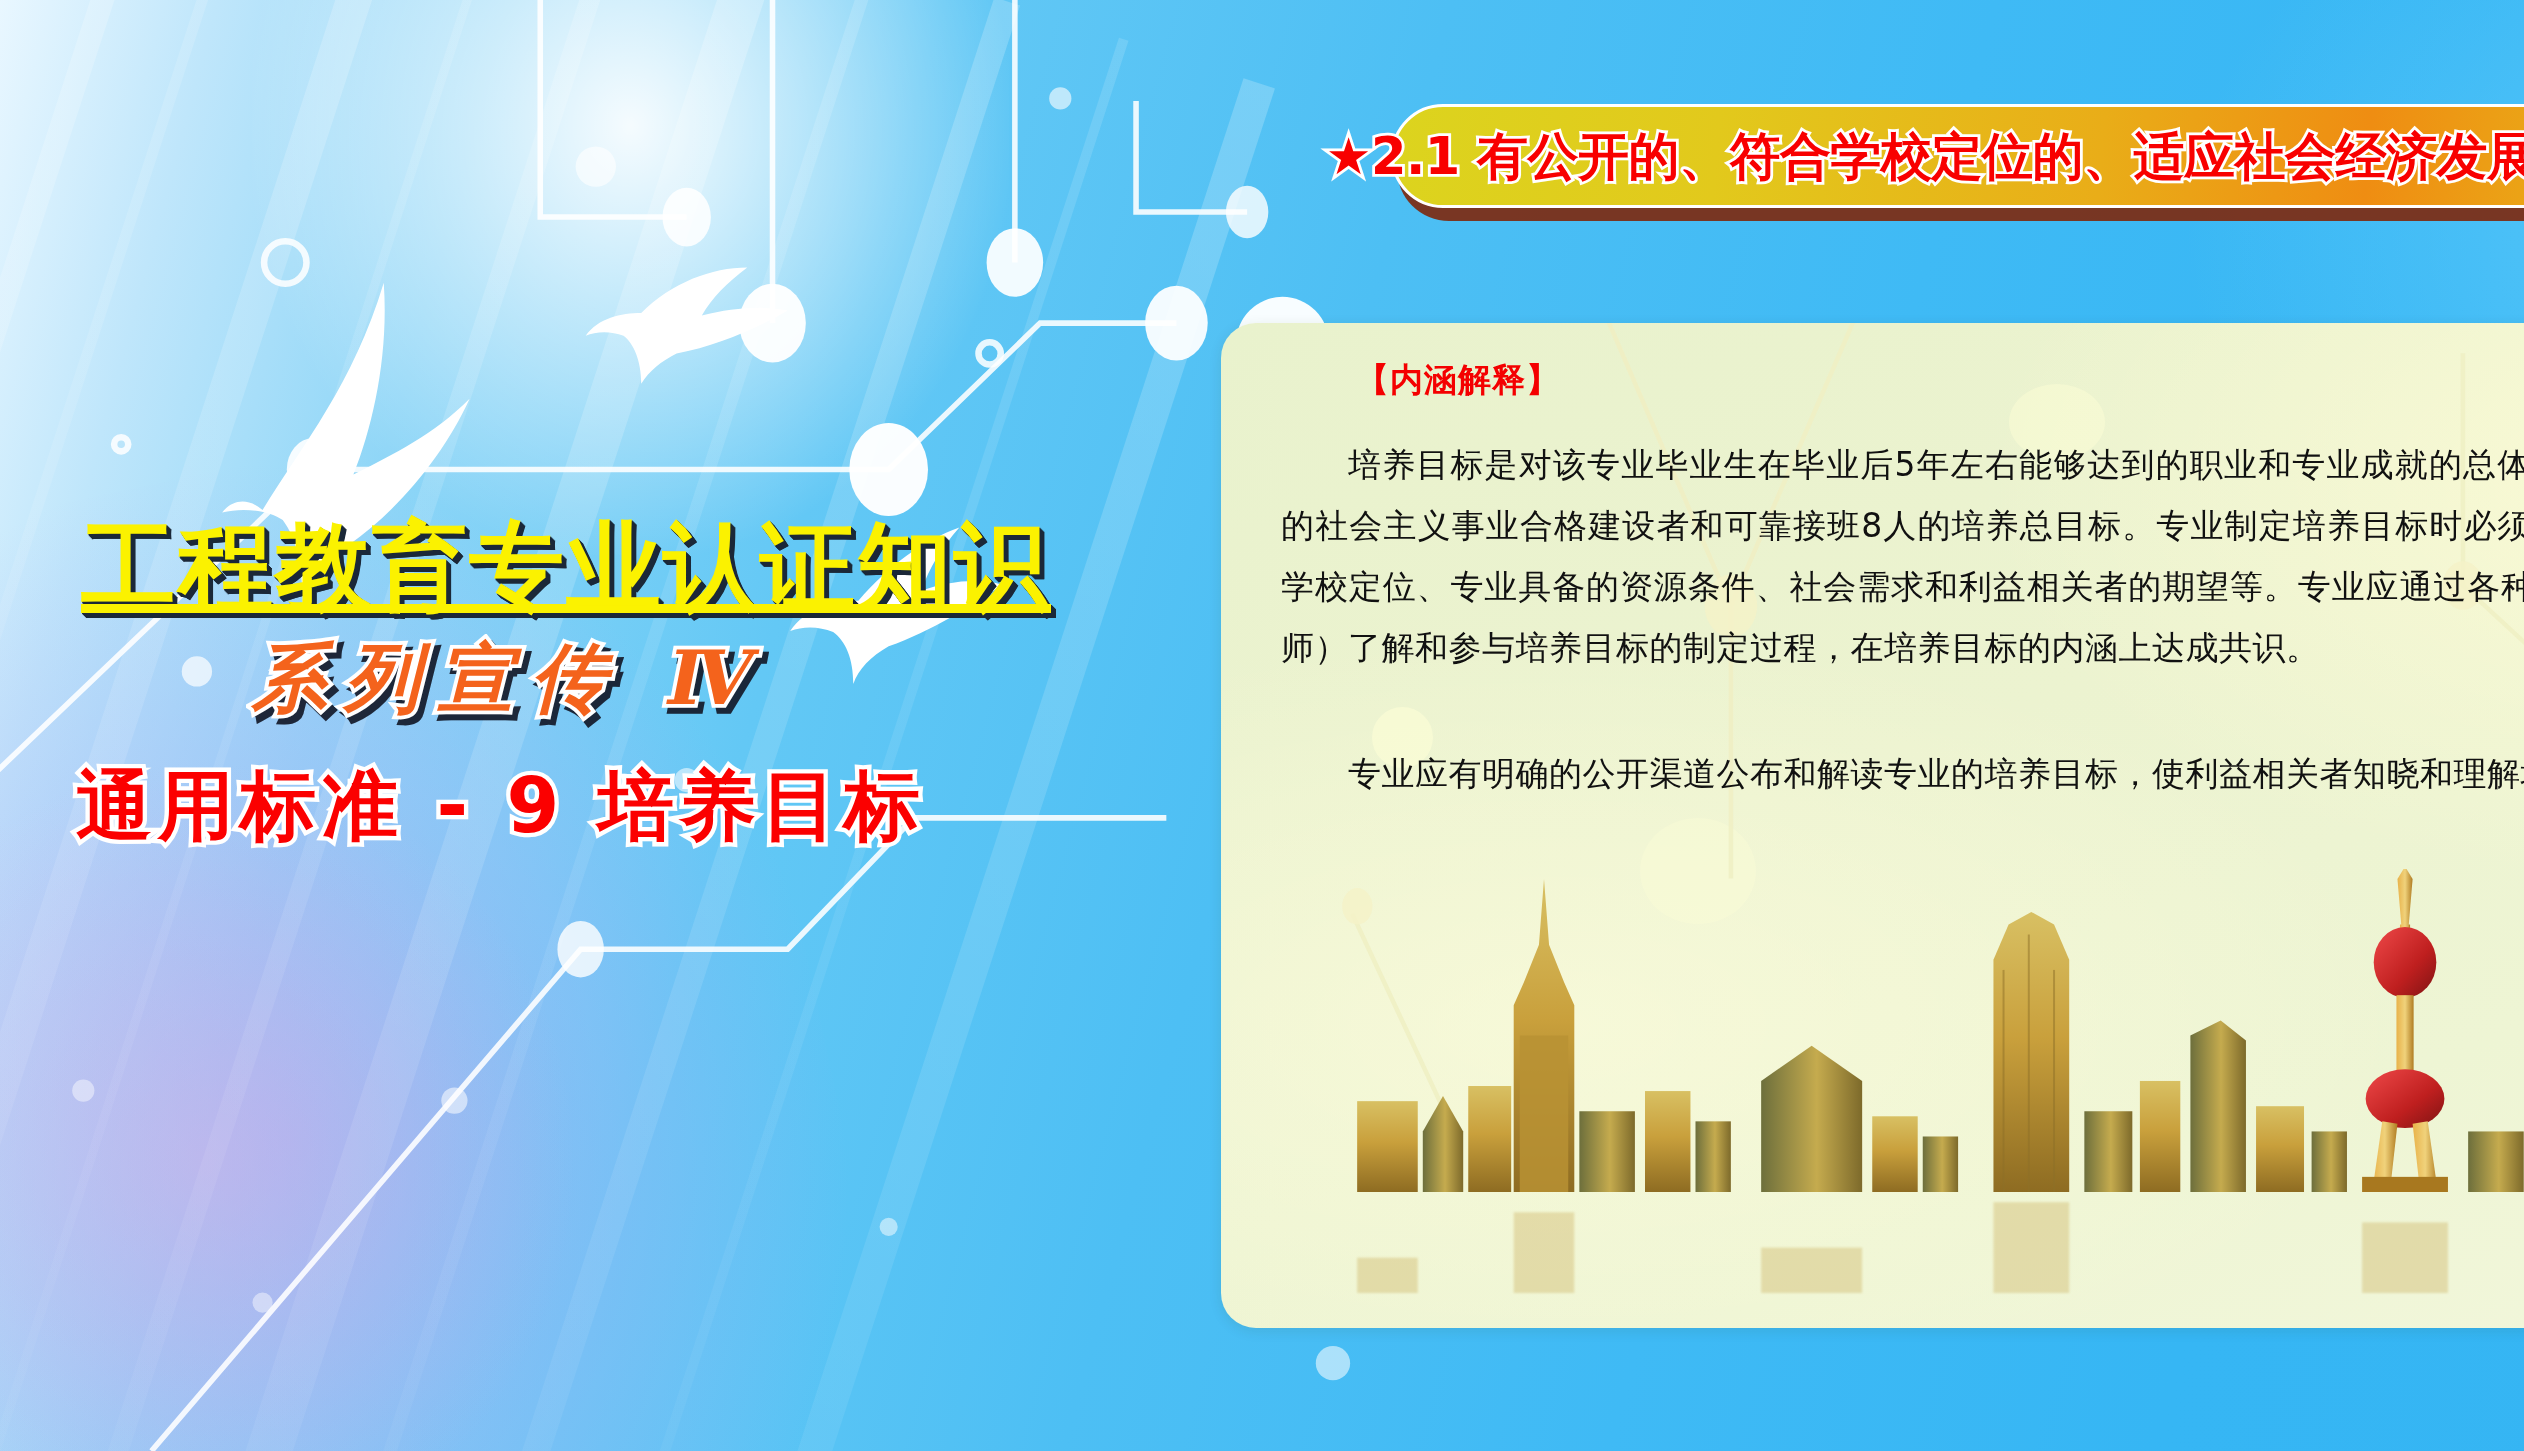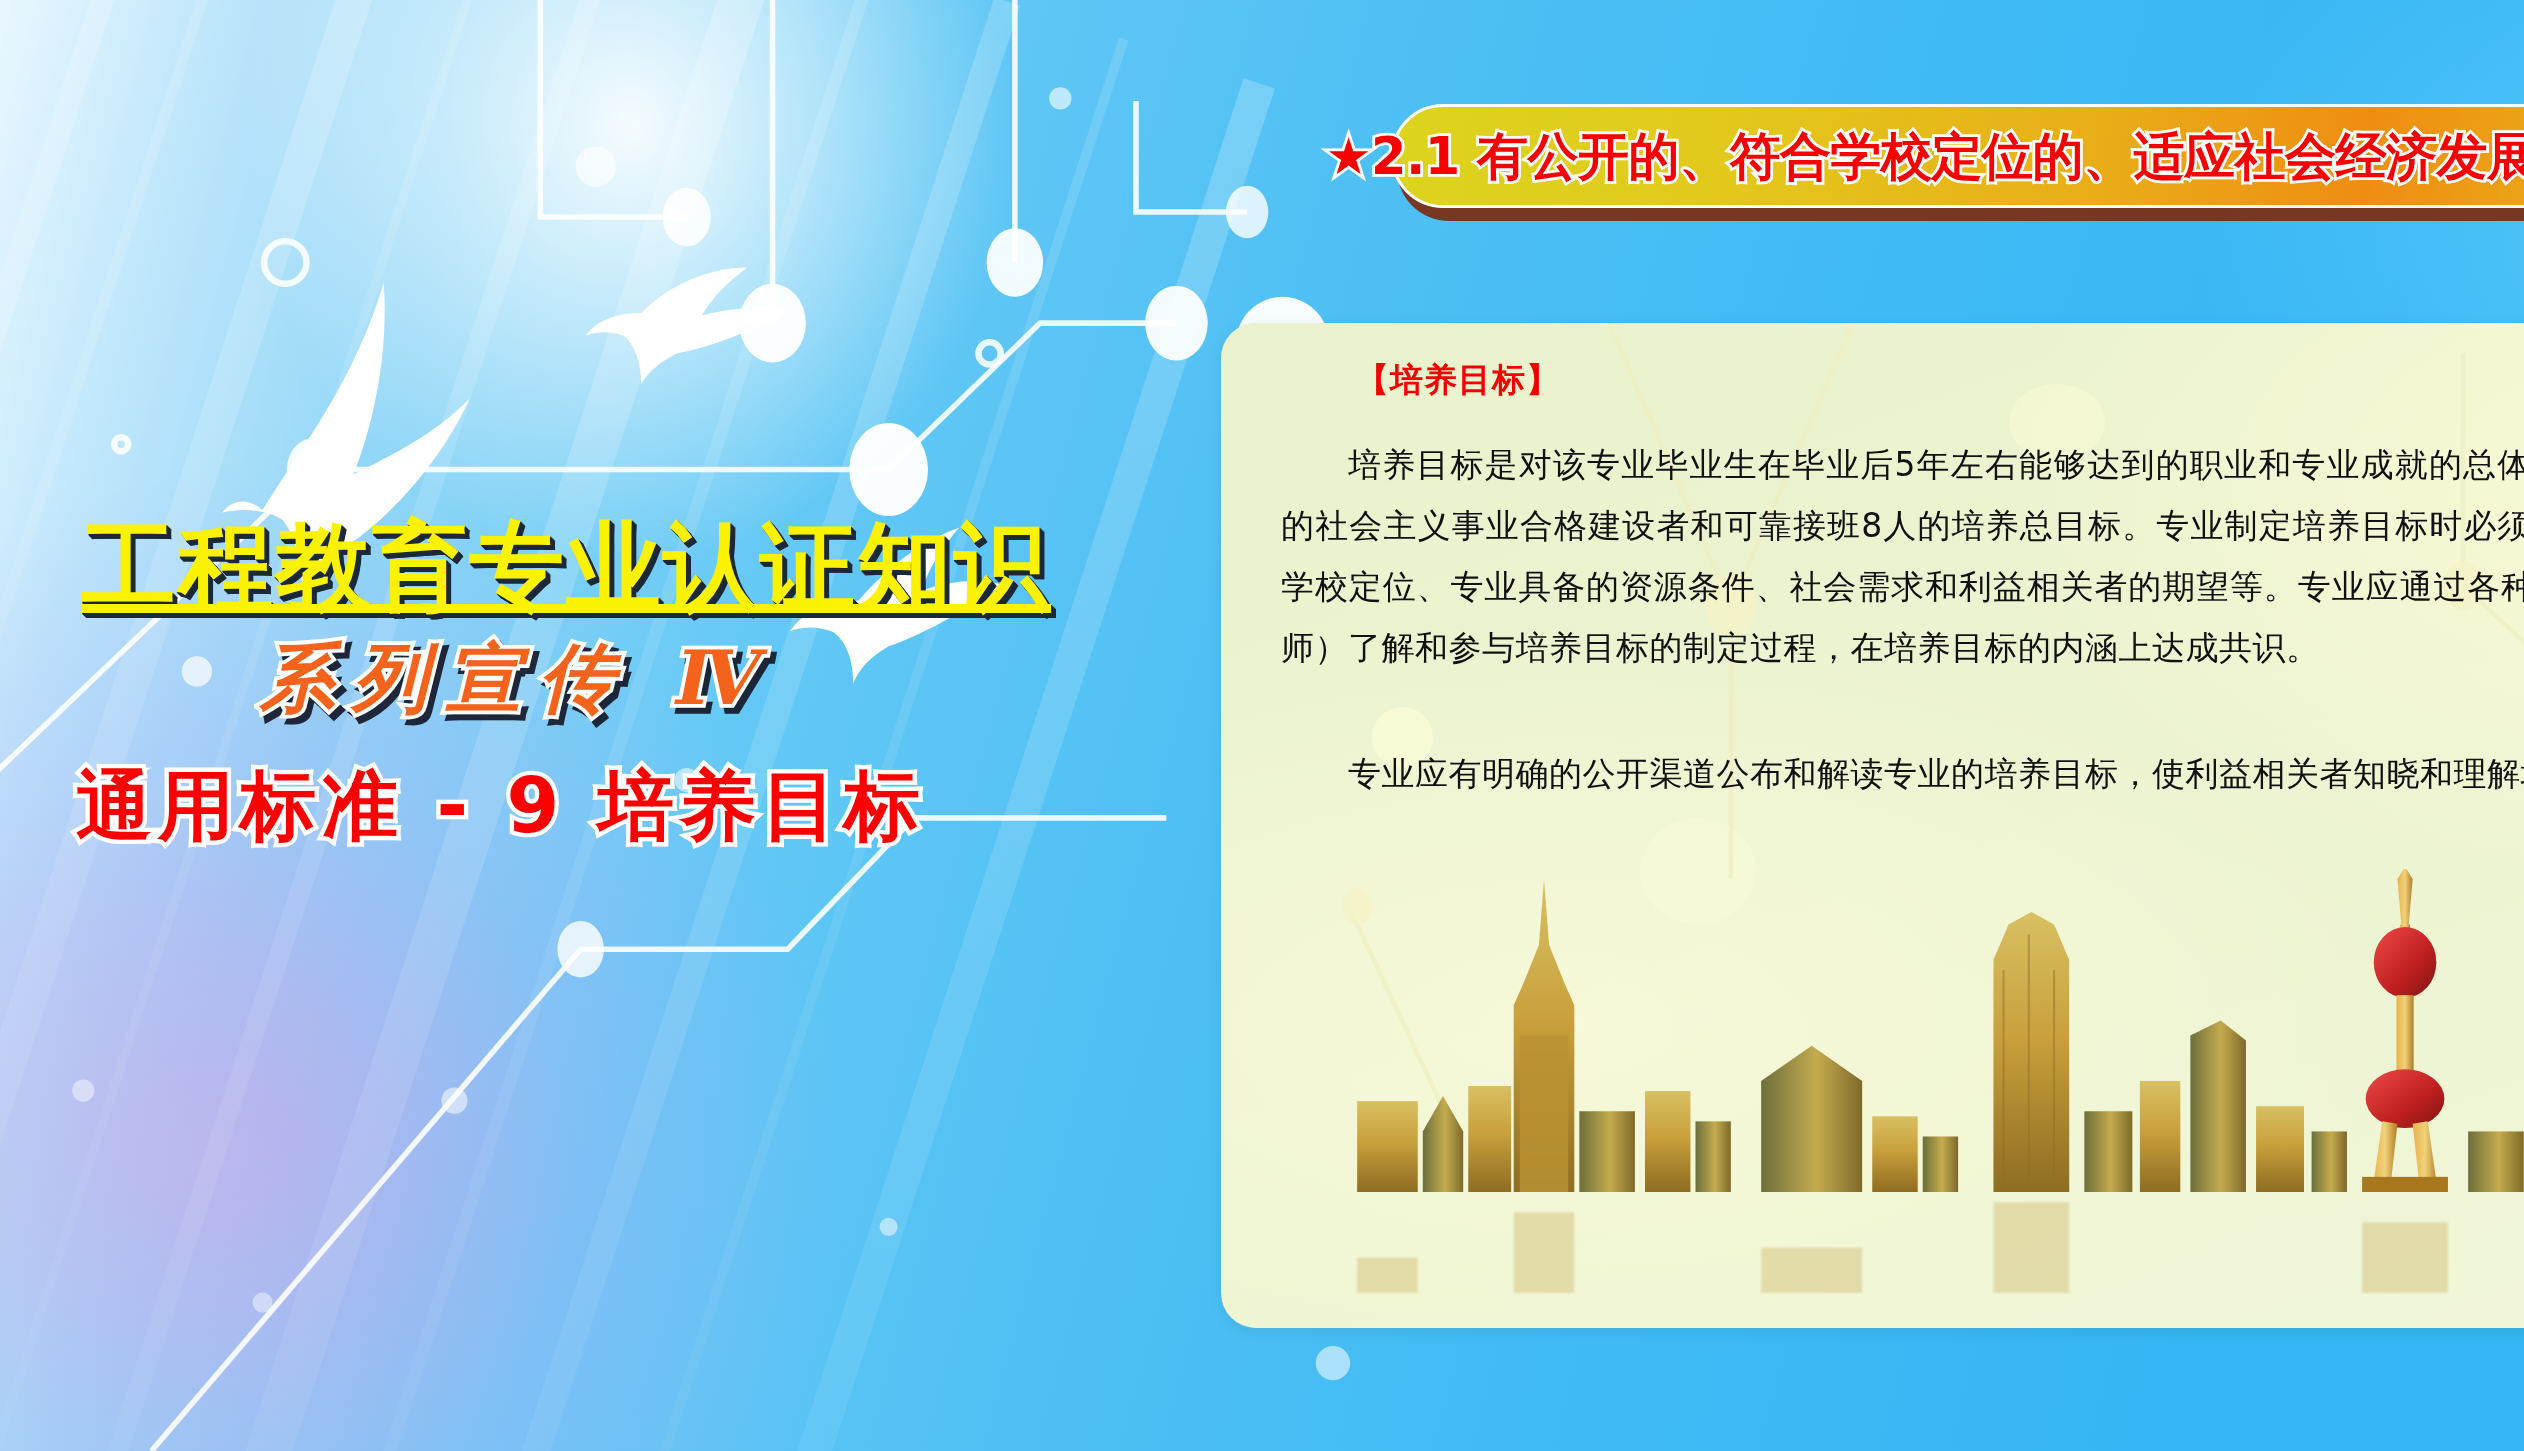--- a/index.html
+++ b/index.html
@@ -116,21 +116,21 @@
     font-size:95px;font-weight:bold;color:#fbf200;
     letter-spacing:2px;
     text-shadow:
       5px 5px 0 #1b2838, 4.5px 4.5px 0 #1b2838, 4px 4px 0 #1b2838,
       3.5px 3.5px 0 #1b2838, 3px 3px 0 #1b2838, 2.5px 2.5px 0 #1b2838,
       2px 2px 0 #1b2838, 1.5px 1.5px 0 #1b2838, 1px 1px 0 #1b2838;
     font-family:"DejaVu Sans","Liberation Sans",sans-serif;
     text-decoration:underline;
   }
   #title-line2{
-    position:absolute;left:260px;top:136px;
+    position:absolute;left:252px;top:136px;
     font-size:75px;font-weight:bold;color:#f4631c;
     letter-spacing:18px;
     -webkit-text-stroke:7.6px #ffffff;
     paint-order:stroke fill;
     filter:drop-shadow(5.6px 6.6px 0 rgba(20,25,40,.92));
     font-family:"DejaVu Serif","Liberation Serif",serif;
     font-style:italic;
   }
   #title-line3{
     position:absolute;left:76px;top:263px;
@@ -410,21 +410,21 @@
         <rect x="340" y="0" width="120" height="160"></rect>
         <rect x="830" y="0" width="200" height="90"></rect>
         <rect x="1290" y="0" width="150" height="180"></rect>
         <rect x="2020" y="0" width="170" height="140"></rect>
         <rect x="2780" y="0" width="170" height="150"></rect>
         <rect x="2960" y="0" width="440" height="60"></rect>
       </g>
     </svg>
 
     <div id="panel-inner">
-      <div id="heading">【培养目标】</div>
+      <div id="heading">【内涵解释】</div>
 
       <div class="body-para" id="para1">培养目标是对该专业毕业生在毕业后5年左右能够达到的职业和专业成就的总体描述，应体现德智体美劳全面发展的社会主义事业合格建设者和可靠接班8人的培养总目标。专业制定培养目标时必须充分考虑内外部需求和条件，包括学校定位、专业具备的资源条件、社会需求和利益相关者的期望等。专业应通过各种方式使利益相关者（特别是专业教师）了解和参与培养目标的制定过程，在培养目标的内涵上达成共识。</div>
 
       <div class="body-para" id="para2">专业应有明确的公开渠道公布和解读专业的培养目标，使利益相关者知晓和理解培养目标的含义。</div>
     </div>
   </div>
 
 </div>
 
 

